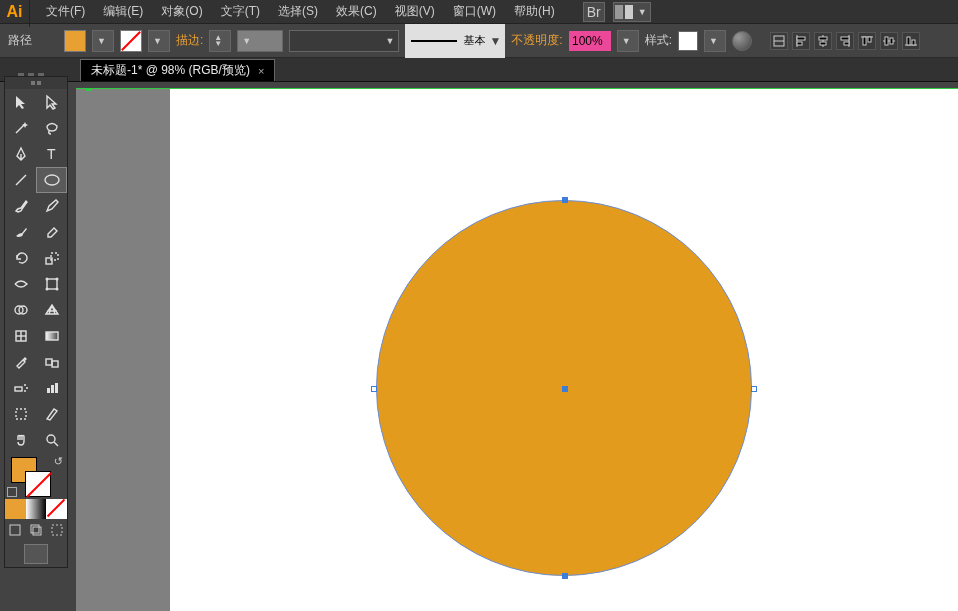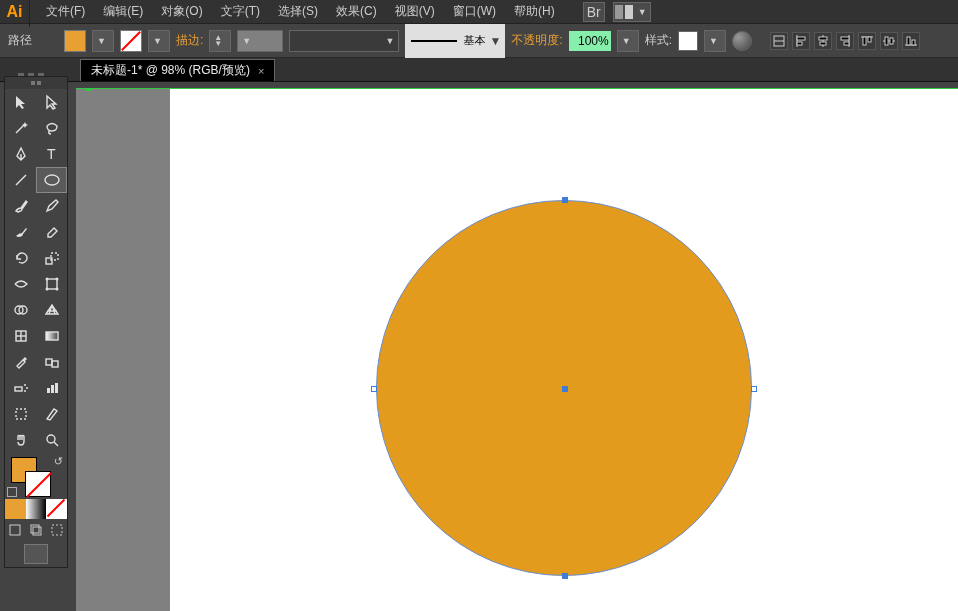--- a/index.html
+++ b/index.html
@@ -24,21 +24,21 @@
 .stroke-swatch::after { content:""; position:absolute; width: 26px; height: 2px; background: red; transform: rotate(-45deg); }
 .label-orange { color: #e8a033; }
 .dropdown { height: 22px; background: #555; border: 1px solid #666; display: flex; align-items: center; padding: 0 4px; gap:4px; }
 .dropdown .arrow { font-size: 9px; color: #ccc; }
 .dd-sm { width: 22px; }
 .dd-mid { width: 46px; background: #808080; }
 .dd-stroke { width: 110px; background: #3a3a3a; }
 .brush-prev { width: 100px; height: 34px; background: #e0e0e0; display:flex; align-items:center; justify-content:flex-end; padding-right: 4px; }
 .brush-prev .line { flex:1; height: 2px; background: #000; margin: 0 6px; }
 .brush-prev .txt { color:#000; font-size:11px; }
-.opacity-input { width: 42px; height: 20px; background: #86efac; color:#000; text-align:right; padding-right:2px; display:flex; align-items:center; justify-content:flex-end; }
+.opacity-input { width: 42px; height: 20px; background: #ec4899; color:#000; text-align:right; padding-right:8px; display:flex; align-items:center; justify-content:flex-end; }
 .style-swatch { width: 20px; height: 20px; background: #fff; border: 1px solid #666; }
 .globe { width: 20px; height: 20px; border-radius: 50%; background: radial-gradient(circle at 30% 30%, #999, #444); border:1px solid #666; }
 .align-icons { display: flex; gap: 4px; margin-left: 12px; }
 .ai { width: 18px; height: 18px; background: #3a3a3a; border: 1px solid #555; display:flex; align-items:center; justify-content:center; }
 .ai svg { stroke: #ccc; }
 
 
 .tabbar { height: 24px; background: #323232; display: flex; align-items: flex-end; padding-left: 80px; border-bottom: 1px solid #111; }
 .tab { height: 22px; background: #000000; padding: 0 10px; display: flex; align-items: center; gap: 8px; border: 1px solid #666; border-bottom: none; color: #e8e8e8; }
 .tab .close { font-size: 11px; color: #aaa; }

